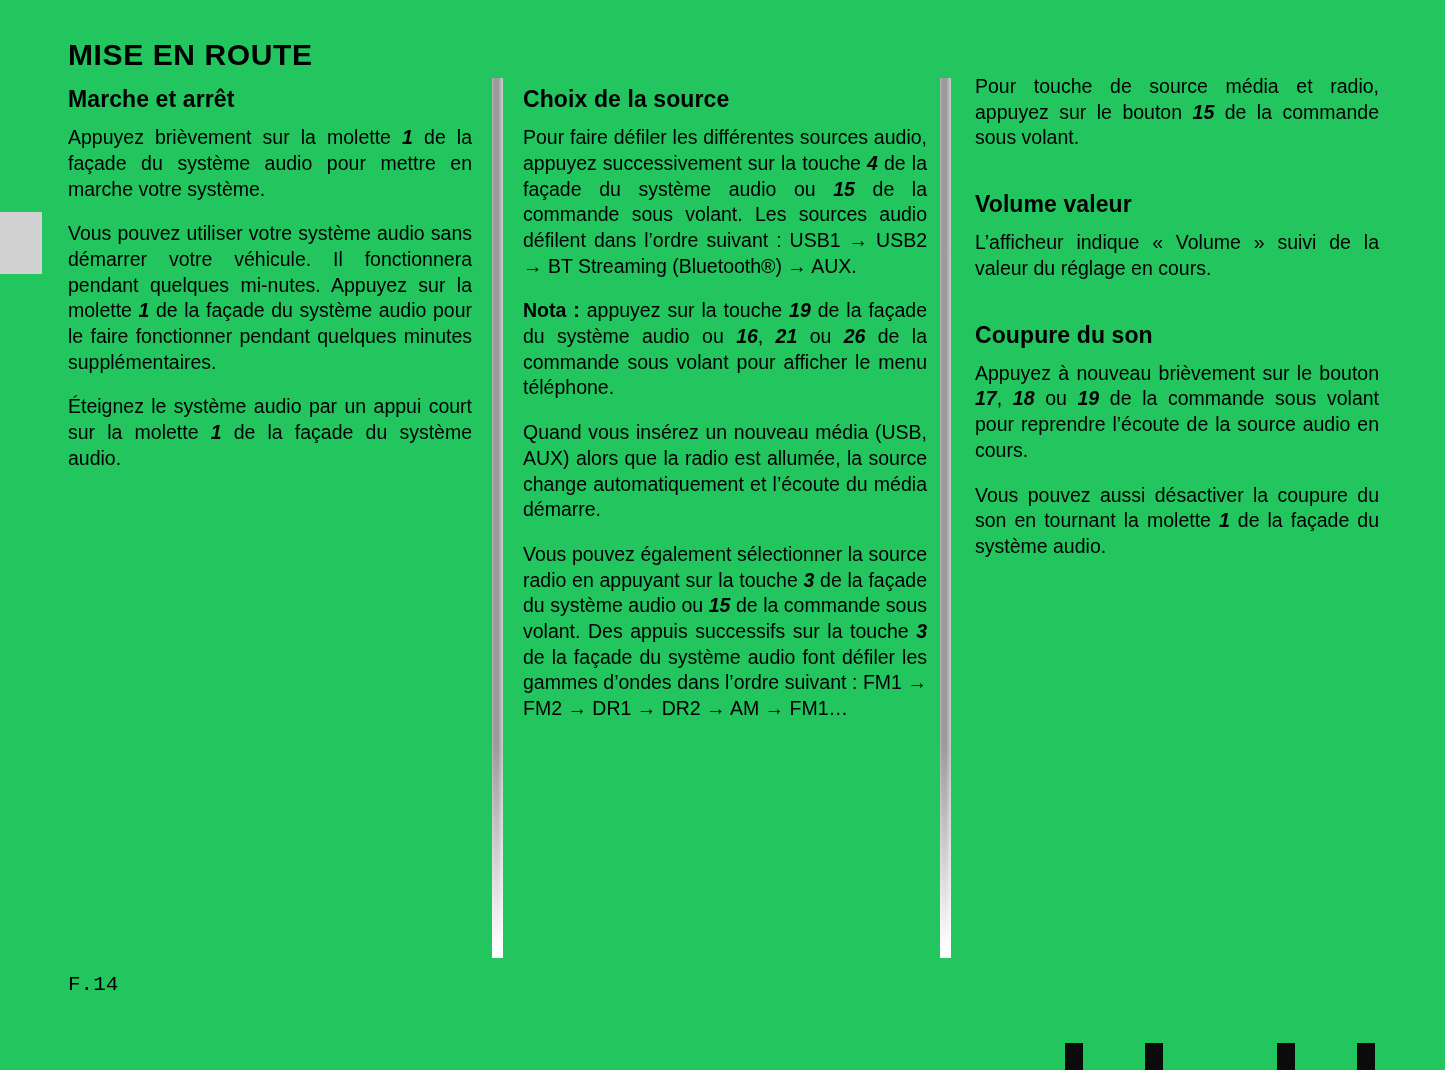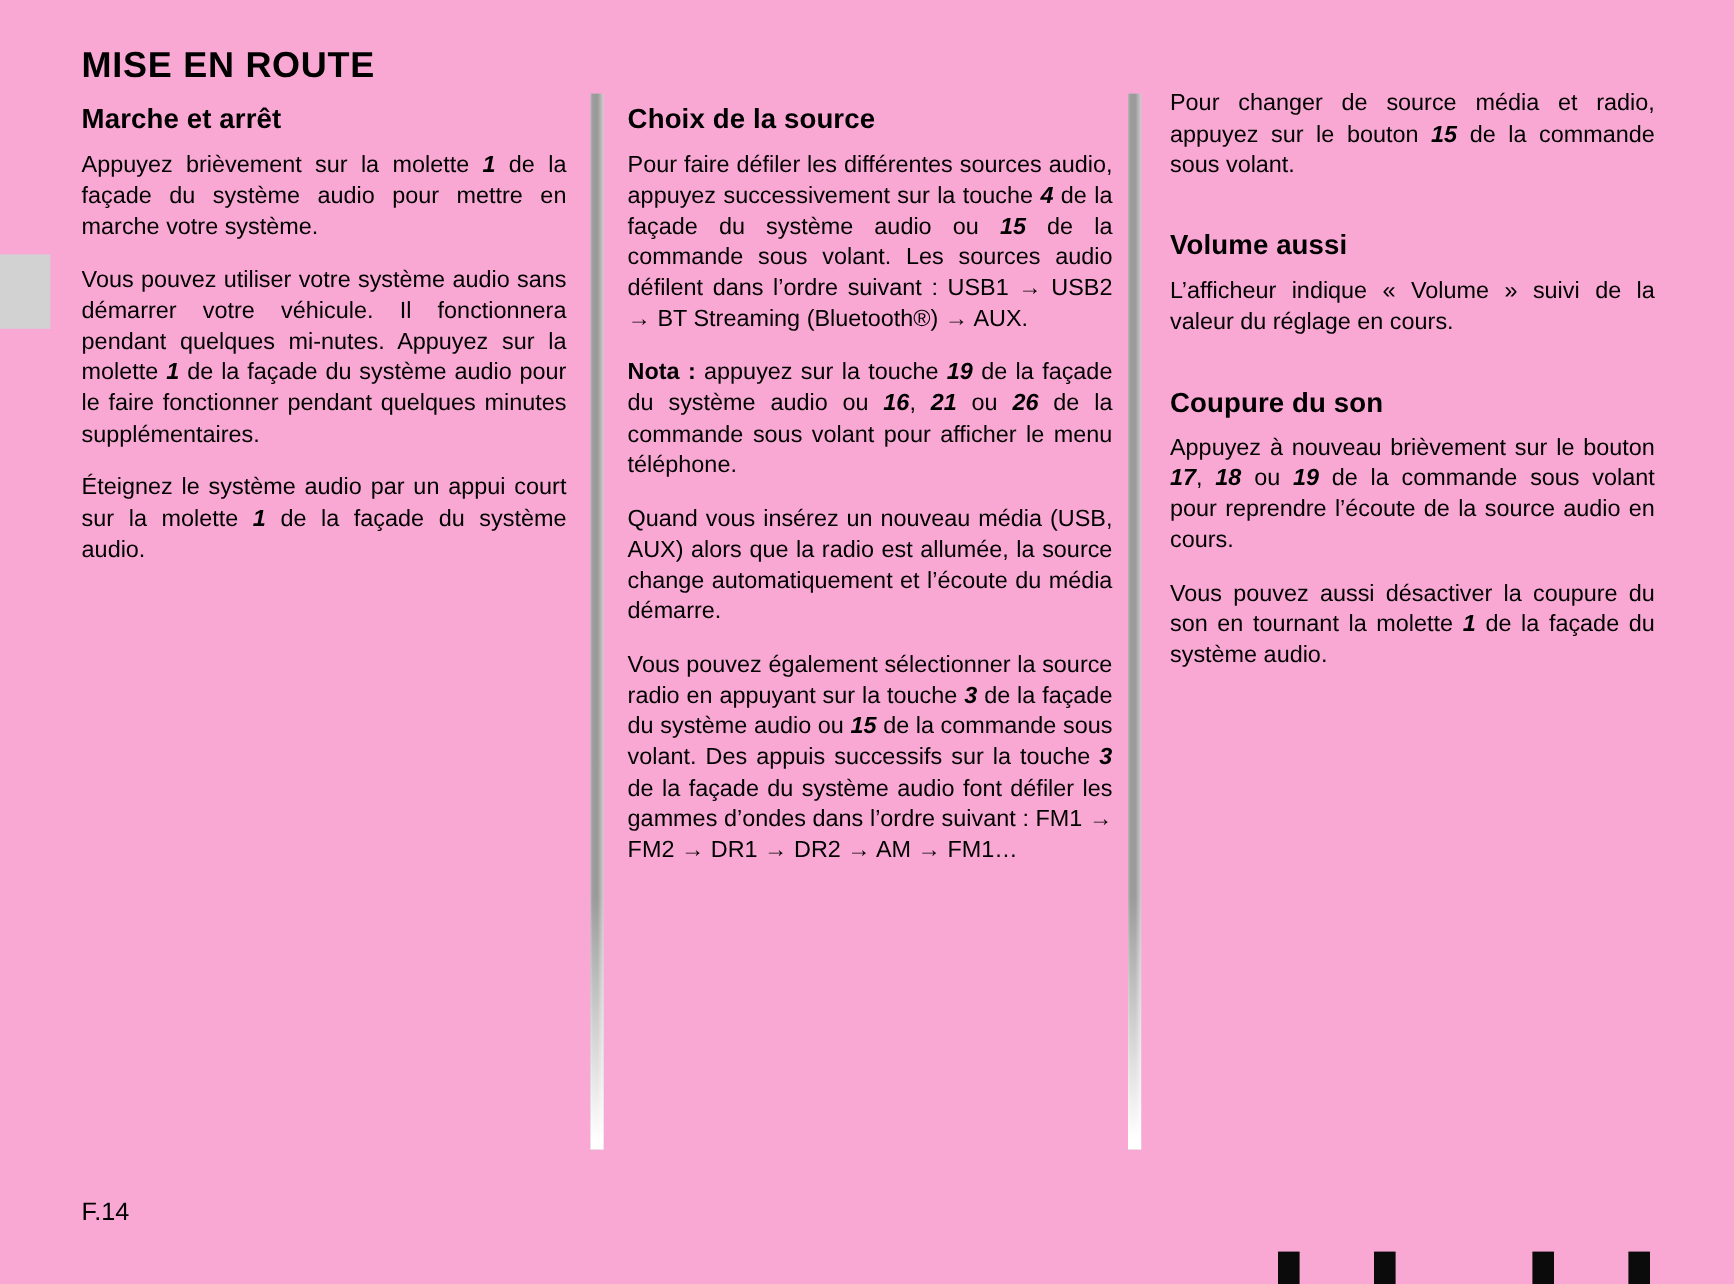--- a/index.html
+++ b/index.html
@@ -14,21 +14,21 @@
     overflow: hidden;
     font-family: "Liberation Sans", sans-serif;
     color: #000000;
     -webkit-font-smoothing: antialiased;
   }
 
   
   .page {
     position: absolute;
     inset: 0;
-    background: #f9a8d4;
+    background: #22c55e;
   }
 
   
   .edge-tab {
     position: absolute;
     left: 0;
     top: 212px;
     width: 42px;
     height: 62px;
     background: #d2d2d2;
@@ -110,23 +110,24 @@
   }
   .nota-label {
     font-weight: bold;
     font-style: normal;
   }
 
   
   .folio {
     position: absolute;
     left: 68px;
-    top: 1000px;
+    top: 974px;
     font-size: 21px;
     line-height: 1;
+    font-family: Liberation Mono, monospace;
   }
 
   .tab-markers {
     position: absolute;
     left: 0;
     top: 1043px;
     width: 1445px;
     height: 27px;
   }
   .tab-markers .marker {
@@ -169,23 +170,23 @@
     <p class="body-text"><span>Pour faire défiler les différentes sources audio, appuyez successivement sur la touche </span><span class="num">4</span><span> de la façade du système audio ou </span><span class="num">15</span><span> de la commande sous volant. Les sources audio défilent dans l’ordre suivant : USB1 → USB2 → BT Streaming (Bluetooth®) → AUX.</span></p>
 
     <p class="body-text"><span class="nota-label">Nota :</span><span> appuyez sur la touche </span><span class="num">19</span><span> de la façade du système audio ou </span><span class="num">16</span><span>, </span><span class="num">21</span><span> ou </span><span class="num">26</span><span> de la commande sous volant pour afficher le menu téléphone.</span></p>
 
     <p class="body-text">Quand vous insérez un nouveau média (USB, AUX) alors que la radio est allumée, la source change automatiquement et l’écoute du média démarre.</p>
 
     <p class="body-text"><span>Vous pouvez également sélectionner la source radio en appuyant sur la touche </span><span class="num">3</span><span> de la façade du système audio ou </span><span class="num">15</span><span> de la commande sous volant. Des appuis successifs sur la touche </span><span class="num">3</span><span> de la façade du système audio font défiler les gammes d’ondes dans l’ordre suivant : FM1 → FM2 → DR1 → DR2 → AM → FM1…</span></p>
   </div>
 
   <div class="column col-3">
-    <p class="body-text lead"><span>Pour changer de source média et radio, appuyez sur le bouton </span><span class="num">15</span><span> de la commande sous volant.</span></p>
-
-    <h2 class="section-heading spaced">Volume aussi</h2>
+    <p class="body-text lead"><span>Pour touche de source média et radio, appuyez sur le bouton </span><span class="num">15</span><span> de la commande sous volant.</span></p>
+
+    <h2 class="section-heading spaced">Volume valeur</h2>
 
 
     <p class="body-text">L’afficheur indique « Volume » suivi de la valeur du réglage en cours.</p>
 
     <h2 class="section-heading spaced">Coupure du son</h2>
 
 
     <p class="body-text"><span>Appuyez à nouveau brièvement sur le bouton </span><span class="num">17</span><span>, </span><span class="num">18</span><span> ou </span><span class="num">19</span><span> de la commande sous volant pour reprendre l’écoute de la source audio en cours.</span></p>
 
     <p class="body-text"><span>Vous pouvez aussi désactiver la coupure du son en tournant la molette </span><span class="num">1</span><span> de la façade du système audio.</span></p>

